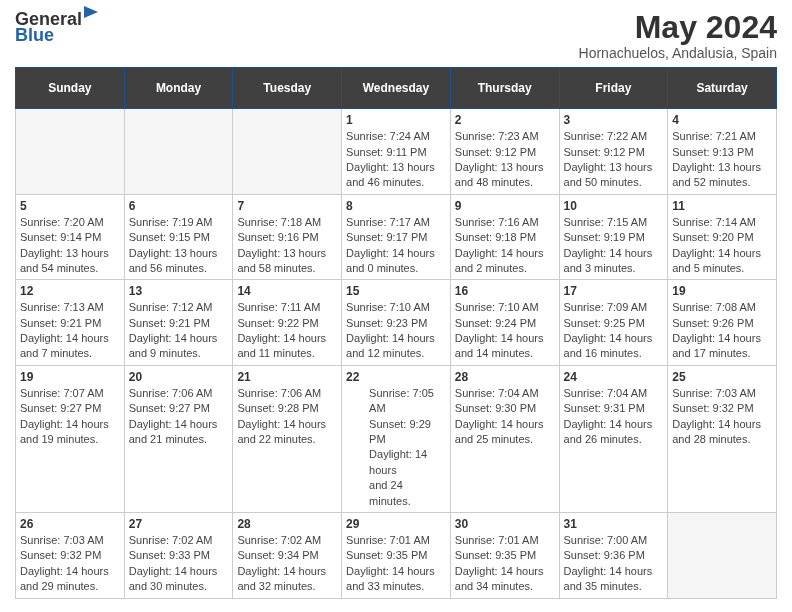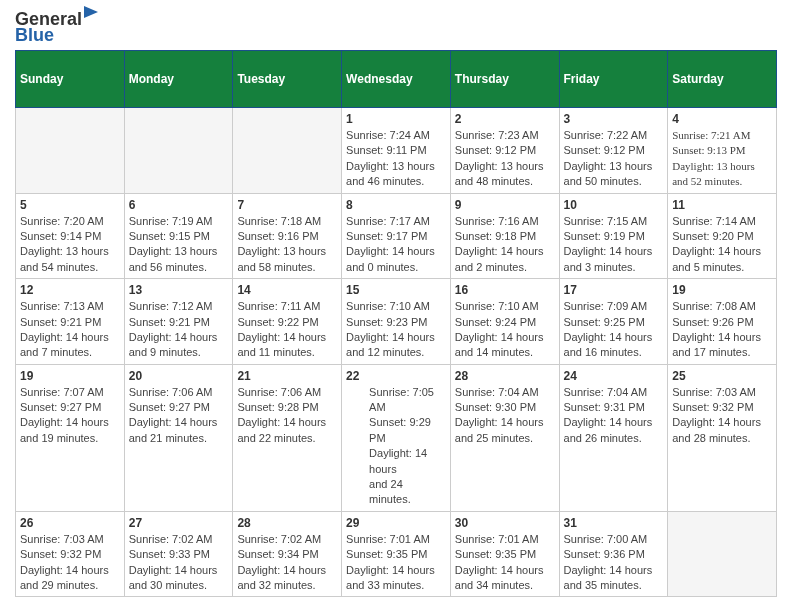--- a/index.html
+++ b/index.html
@@ -52,26 +52,26 @@
       color: #555;
     }
     .calendar {
       flex: 1;
       border: 1px solid #ccc;
       border-collapse: collapse;
       width: 100%;
       table-layout: fixed;
     }
     .calendar th {
-      background: #15803d;
+      background: #404040;
       color: #fff;
       font-size: 12px;
       font-weight: bold;
-      padding: 21px 4px;
-      text-align: left;
+      padding: 13px 4px;
+      text-align: center;
       border: 1px solid #1a4f8a;
     }
     .calendar td {
       border: 1px solid #ccc;
       vertical-align: top;
       padding: 4px 4px 3px 4px;
       font-size: 9.5px;
       color: #333;
       background: #fff;
       height: 82px;
@@ -112,20 +112,24 @@
     <div class="logo">
       <div class="logo-text">
         <span style="display:flex;align-items:center;">
           <span style="font-size:18px;font-weight:bold;color:#333;">General</span>
           <svg class="logo-icon" viewBox="0 0 14 22" xmlns="http://www.w3.org/2000/svg">
             <polygon points="0,0 14,6 0,12" fill="#2563a8"></polygon>
           </svg>
         </span>
         <span style="font-size:18px;font-weight:bold;color:#2563a8;margin-top:-2px;">Blue</span>
       </div>
+    </div>
+    <div class="title-block">
+      <div class="month-title">May 2024</div>
+      <div class="location">Hornachuelos, Andalusia, Spain</div>
     </div>
   </div>
 
   <table class="calendar">
     <thead>
       <tr>
         <th>Sunday</th>
         <th>Monday</th>
         <th>Tuesday</th>
         <th>Wednesday</th>
@@ -155,21 +159,21 @@
           </td>
           <td>
             <div class="day-number">3</div>
             <div class="day-info" style="white-space: pre-line;">Sunrise: 7:22 AM
 Sunset: 9:12 PM
 Daylight: 13 hours
 and 50 minutes.</div>
           </td>
           <td>
             <div class="day-number">4</div>
-            <div class="day-info" style="white-space: pre-line; font-family: Liberation Serif, serif;">Sunrise: 7:21 AM
+            <div class="day-info" style="white-space: pre-line;">Sunrise: 7:21 AM
 Sunset: 9:13 PM
 Daylight: 13 hours
 and 52 minutes.</div>
           </td>
         </tr>
         <tr>
           <td>
             <div class="day-number">5</div>
             <div class="day-info" style="white-space: pre-line;">Sunrise: 7:20 AM
 Sunset: 9:14 PM

